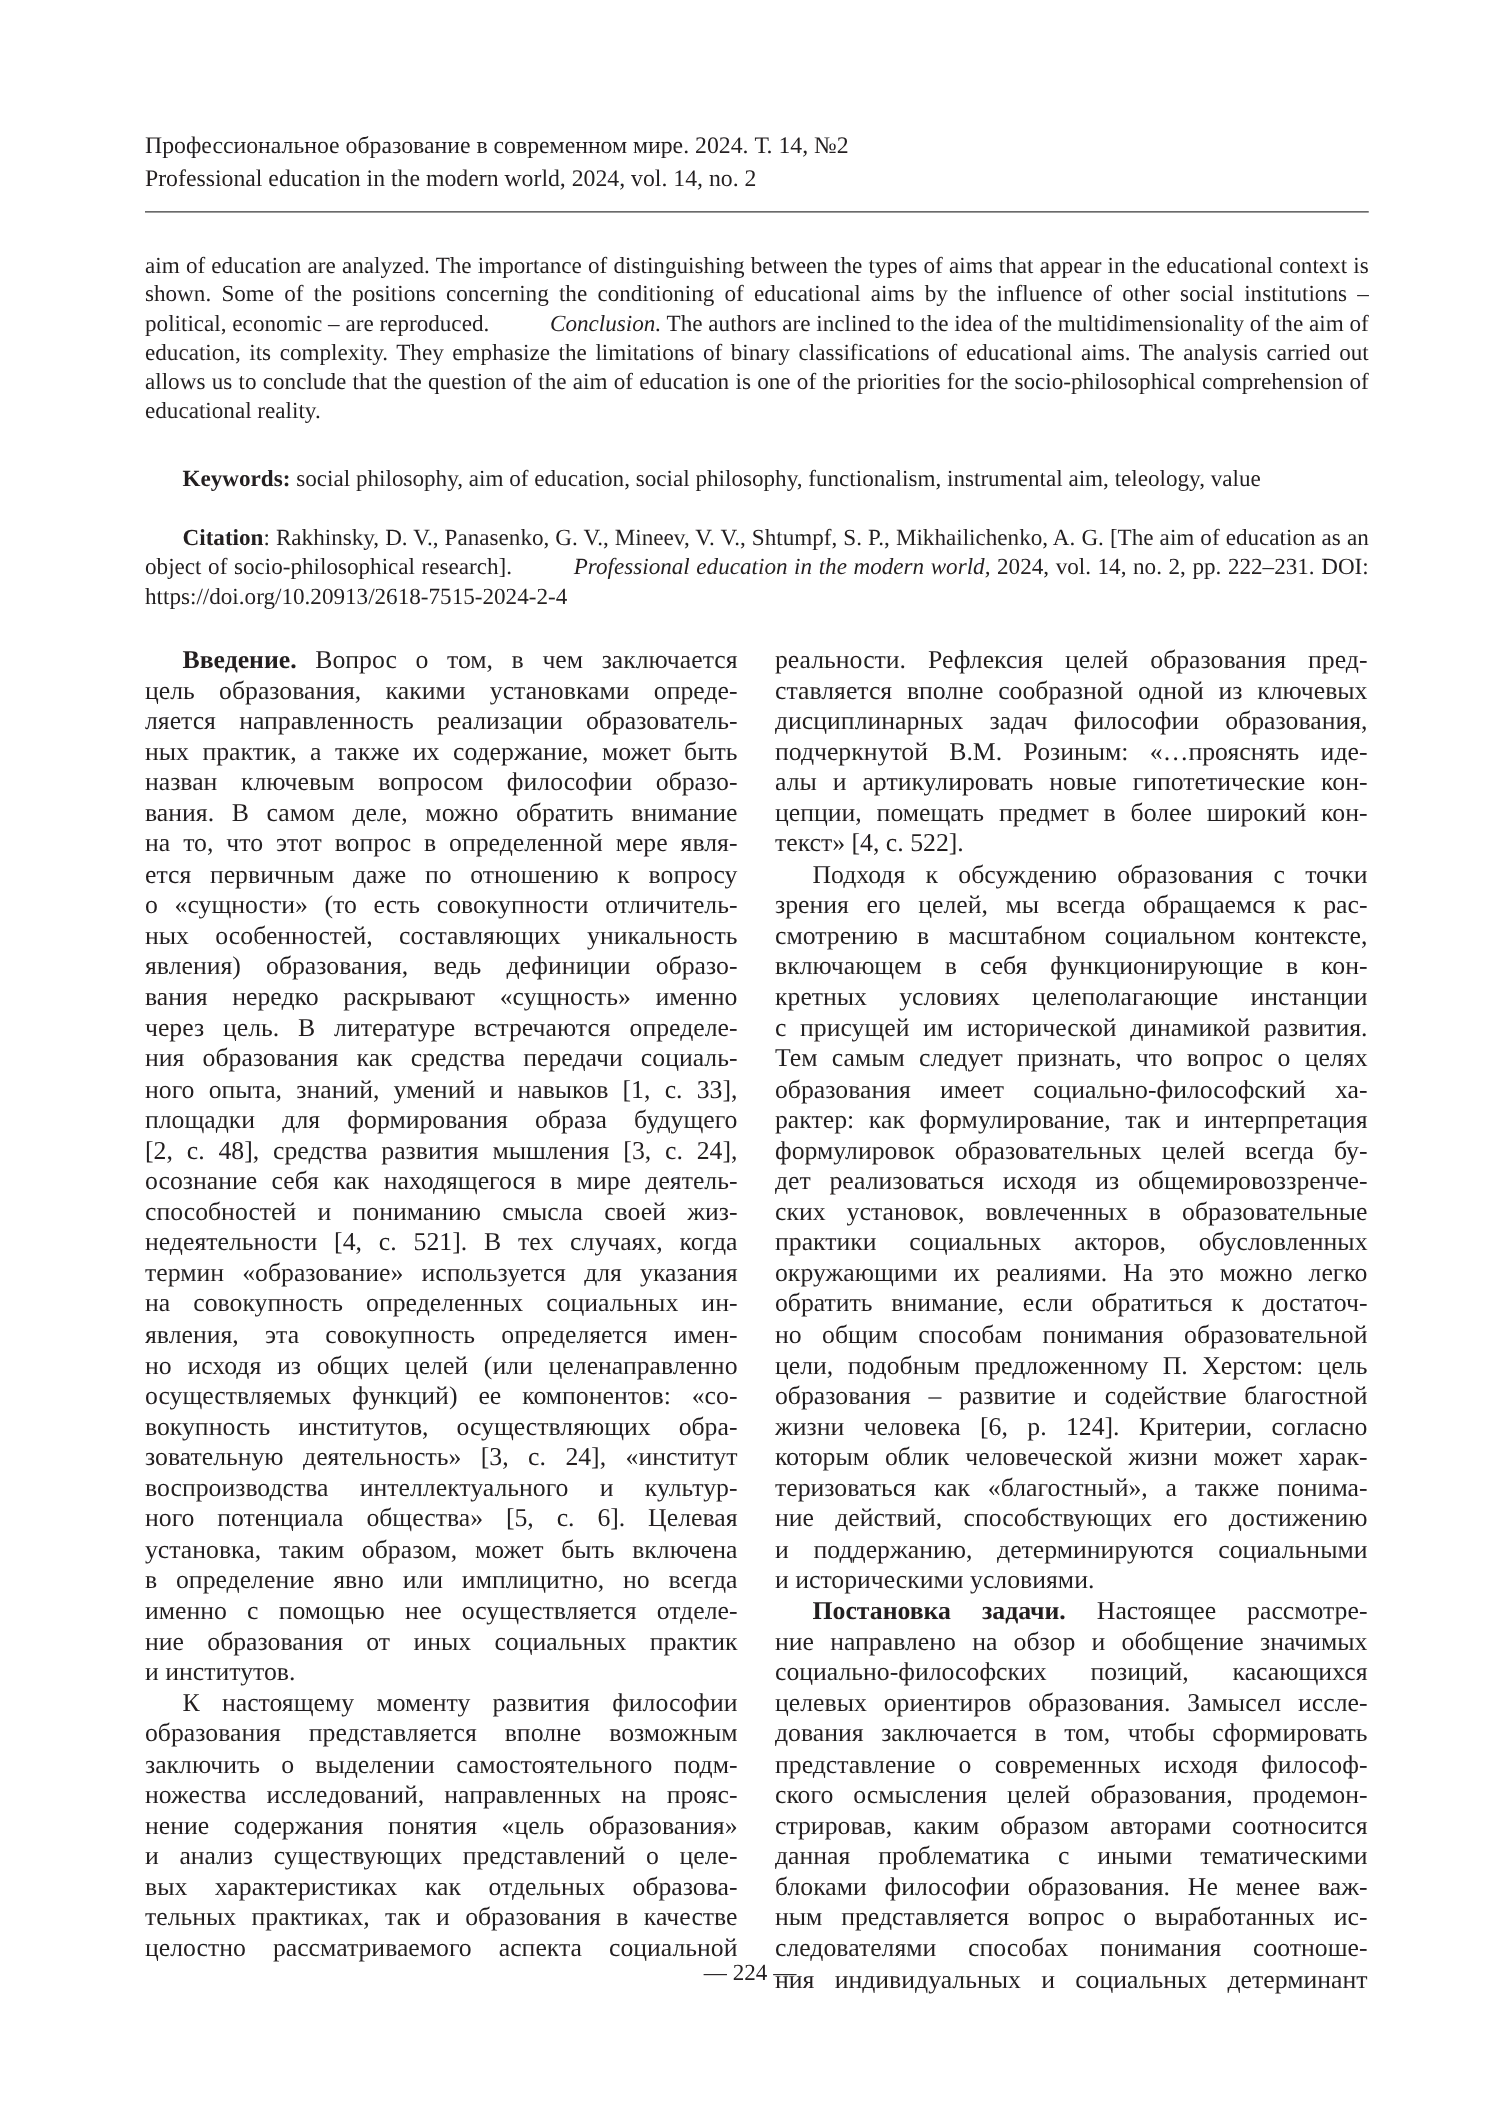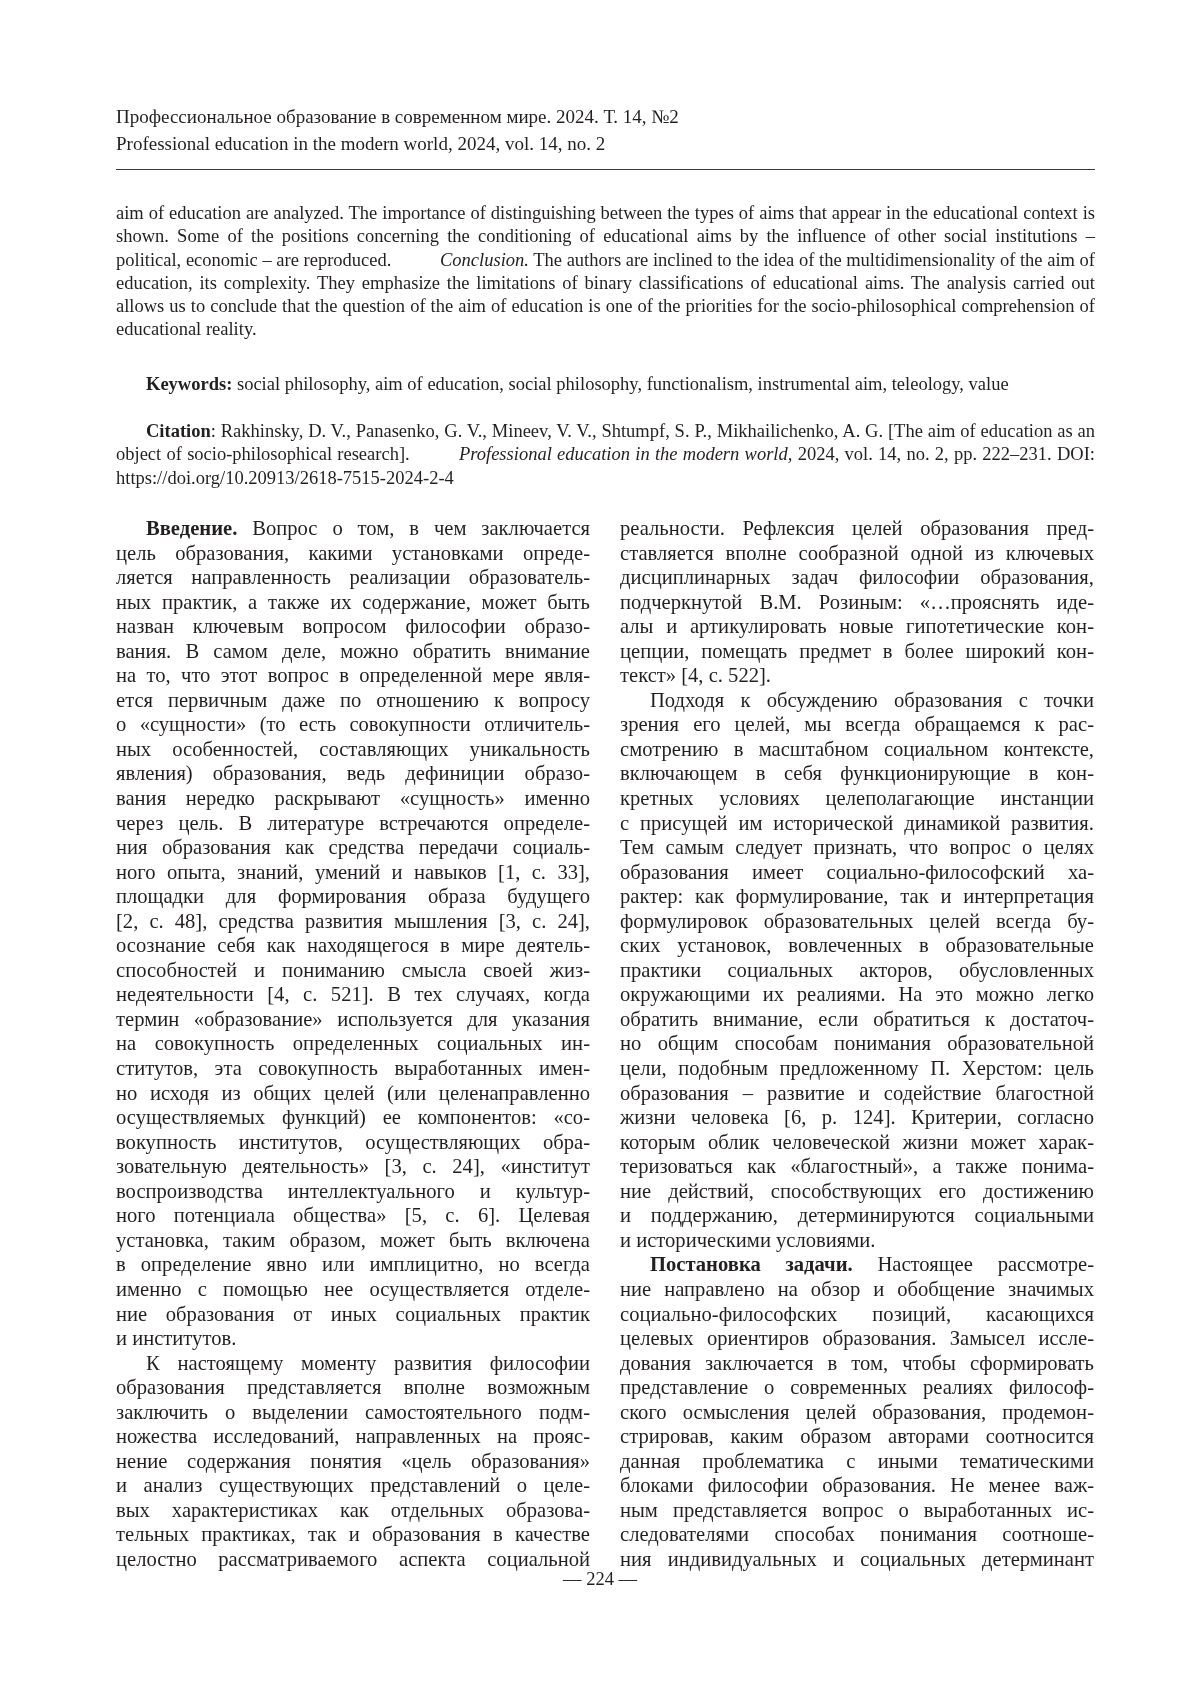--- a/index.html
+++ b/index.html
@@ -139,21 +139,21 @@
       <span class="line"><span>через цель. В литературе встречаются определе-</span></span>
       <span class="line"><span>ния образования как средства передачи социаль-</span></span>
       <span class="line"><span>ного опыта, знаний, умений и навыков [1, с. 33],</span></span>
       <span class="line"><span>площадки для формирования образа будущего</span></span>
       <span class="line"><span>[2, с. 48], средства развития мышления [3, с. 24],</span></span>
       <span class="line"><span>осознание себя как находящегося в мире деятель-</span></span>
       <span class="line"><span>способностей и пониманию смысла своей жиз-</span></span>
       <span class="line"><span>недеятельности [4, с. 521]. В тех случаях, когда</span></span>
       <span class="line"><span>термин «образование» используется для указания</span></span>
       <span class="line"><span>на совокупность определенных социальных ин-</span></span>
-      <span class="line"><span>ститутов, эта совокупность выработанных имен-</span></span>
+      <span class="line"><span>явления, эта совокупность определяется имен-</span></span>
       <span class="line"><span>но исходя из общих целей (или целенаправленно</span></span>
       <span class="line"><span>осуществляемых функций) ее компонентов: «со-</span></span>
       <span class="line"><span>вокупность институтов, осуществляющих обра-</span></span>
       <span class="line"><span>зовательную деятельность» [3, с. 24], «институт</span></span>
       <span class="line"><span>воспроизводства интеллектуального и культур-</span></span>
       <span class="line"><span>ного потенциала общества» [5, с. 6]. Целевая</span></span>
       <span class="line"><span>установка, таким образом, может быть включена</span></span>
       <span class="line"><span>в определение явно или имплицитно, но всегда</span></span>
       <span class="line"><span>именно с помощью нее осуществляется отделе-</span></span>
       <span class="line"><span>ние образования от иных социальных практик</span></span>
@@ -179,39 +179,40 @@
       <span class="line indent"><span>Подходя к обсуждению образования с точки</span></span>
       <span class="line"><span>зрения его целей, мы всегда обращаемся к рас-</span></span>
       <span class="line"><span>смотрению в масштабном социальном контексте,</span></span>
       <span class="line"><span>включающем в себя функционирующие в кон-</span></span>
       <span class="line"><span>кретных условиях целеполагающие инстанции</span></span>
       <span class="line"><span>с присущей им исторической динамикой развития.</span></span>
       <span class="line"><span>Тем самым следует признать, что вопрос о целях</span></span>
       <span class="line"><span>образования имеет социально-философский ха-</span></span>
       <span class="line"><span>рактер: как формулирование, так и интерпретация</span></span>
       <span class="line"><span>формулировок образовательных целей всегда бу-</span></span>
+      <span class="line"><span>дет реализоваться исходя из общемировоззренче-</span></span>
       <span class="line"><span>ских установок, вовлеченных в образовательные</span></span>
       <span class="line"><span>практики социальных акторов, обусловленных</span></span>
       <span class="line"><span>окружающими их реалиями. На это можно легко</span></span>
       <span class="line"><span>обратить внимание, если обратиться к достаточ-</span></span>
       <span class="line"><span>но общим способам понимания образовательной</span></span>
       <span class="line"><span>цели, подобным предложенному П. Херстом: цель</span></span>
       <span class="line"><span>образования – развитие и содействие благостной</span></span>
       <span class="line"><span>жизни человека [6, p. 124]. Критерии, согласно</span></span>
       <span class="line"><span>которым облик человеческой жизни может харак-</span></span>
       <span class="line"><span>теризоваться как «благостный», а также понима-</span></span>
       <span class="line"><span>ние действий, способствующих его достижению</span></span>
       <span class="line"><span>и поддержанию, детерминируются социальными</span></span>
       <span class="line last"><span>и историческими условиями.</span></span>
       <span class="line indent"><span class="bold">Постановка задачи.</span><span> Настоящее рассмотре-</span></span>
       <span class="line"><span>ние направлено на обзор и обобщение значимых</span></span>
       <span class="line"><span>социально-философских позиций, касающихся</span></span>
       <span class="line"><span>целевых ориентиров образования. Замысел иссле-</span></span>
       <span class="line"><span>дования заключается в том, чтобы сформировать</span></span>
-      <span class="line"><span>представление о современных реалиях философ-</span></span>
+      <span class="line"><span>представление о современных исходя философ-</span></span>
       <span class="line"><span>ского осмысления целей образования, продемон-</span></span>
       <span class="line"><span>стрировав, каким образом авторами соотносится</span></span>
       <span class="line"><span>данная проблематика с иными тематическими</span></span>
       <span class="line"><span>блоками философии образования. Не менее важ-</span></span>
       <span class="line"><span>ным представляется вопрос о выработанных ис-</span></span>
       <span class="line"><span>следователями способах понимания соотноше-</span></span>
       <span class="line"><span>ния индивидуальных и социальных детерминант</span></span>
     </div>
 
   <div class="page-number">— 224 —</div>

